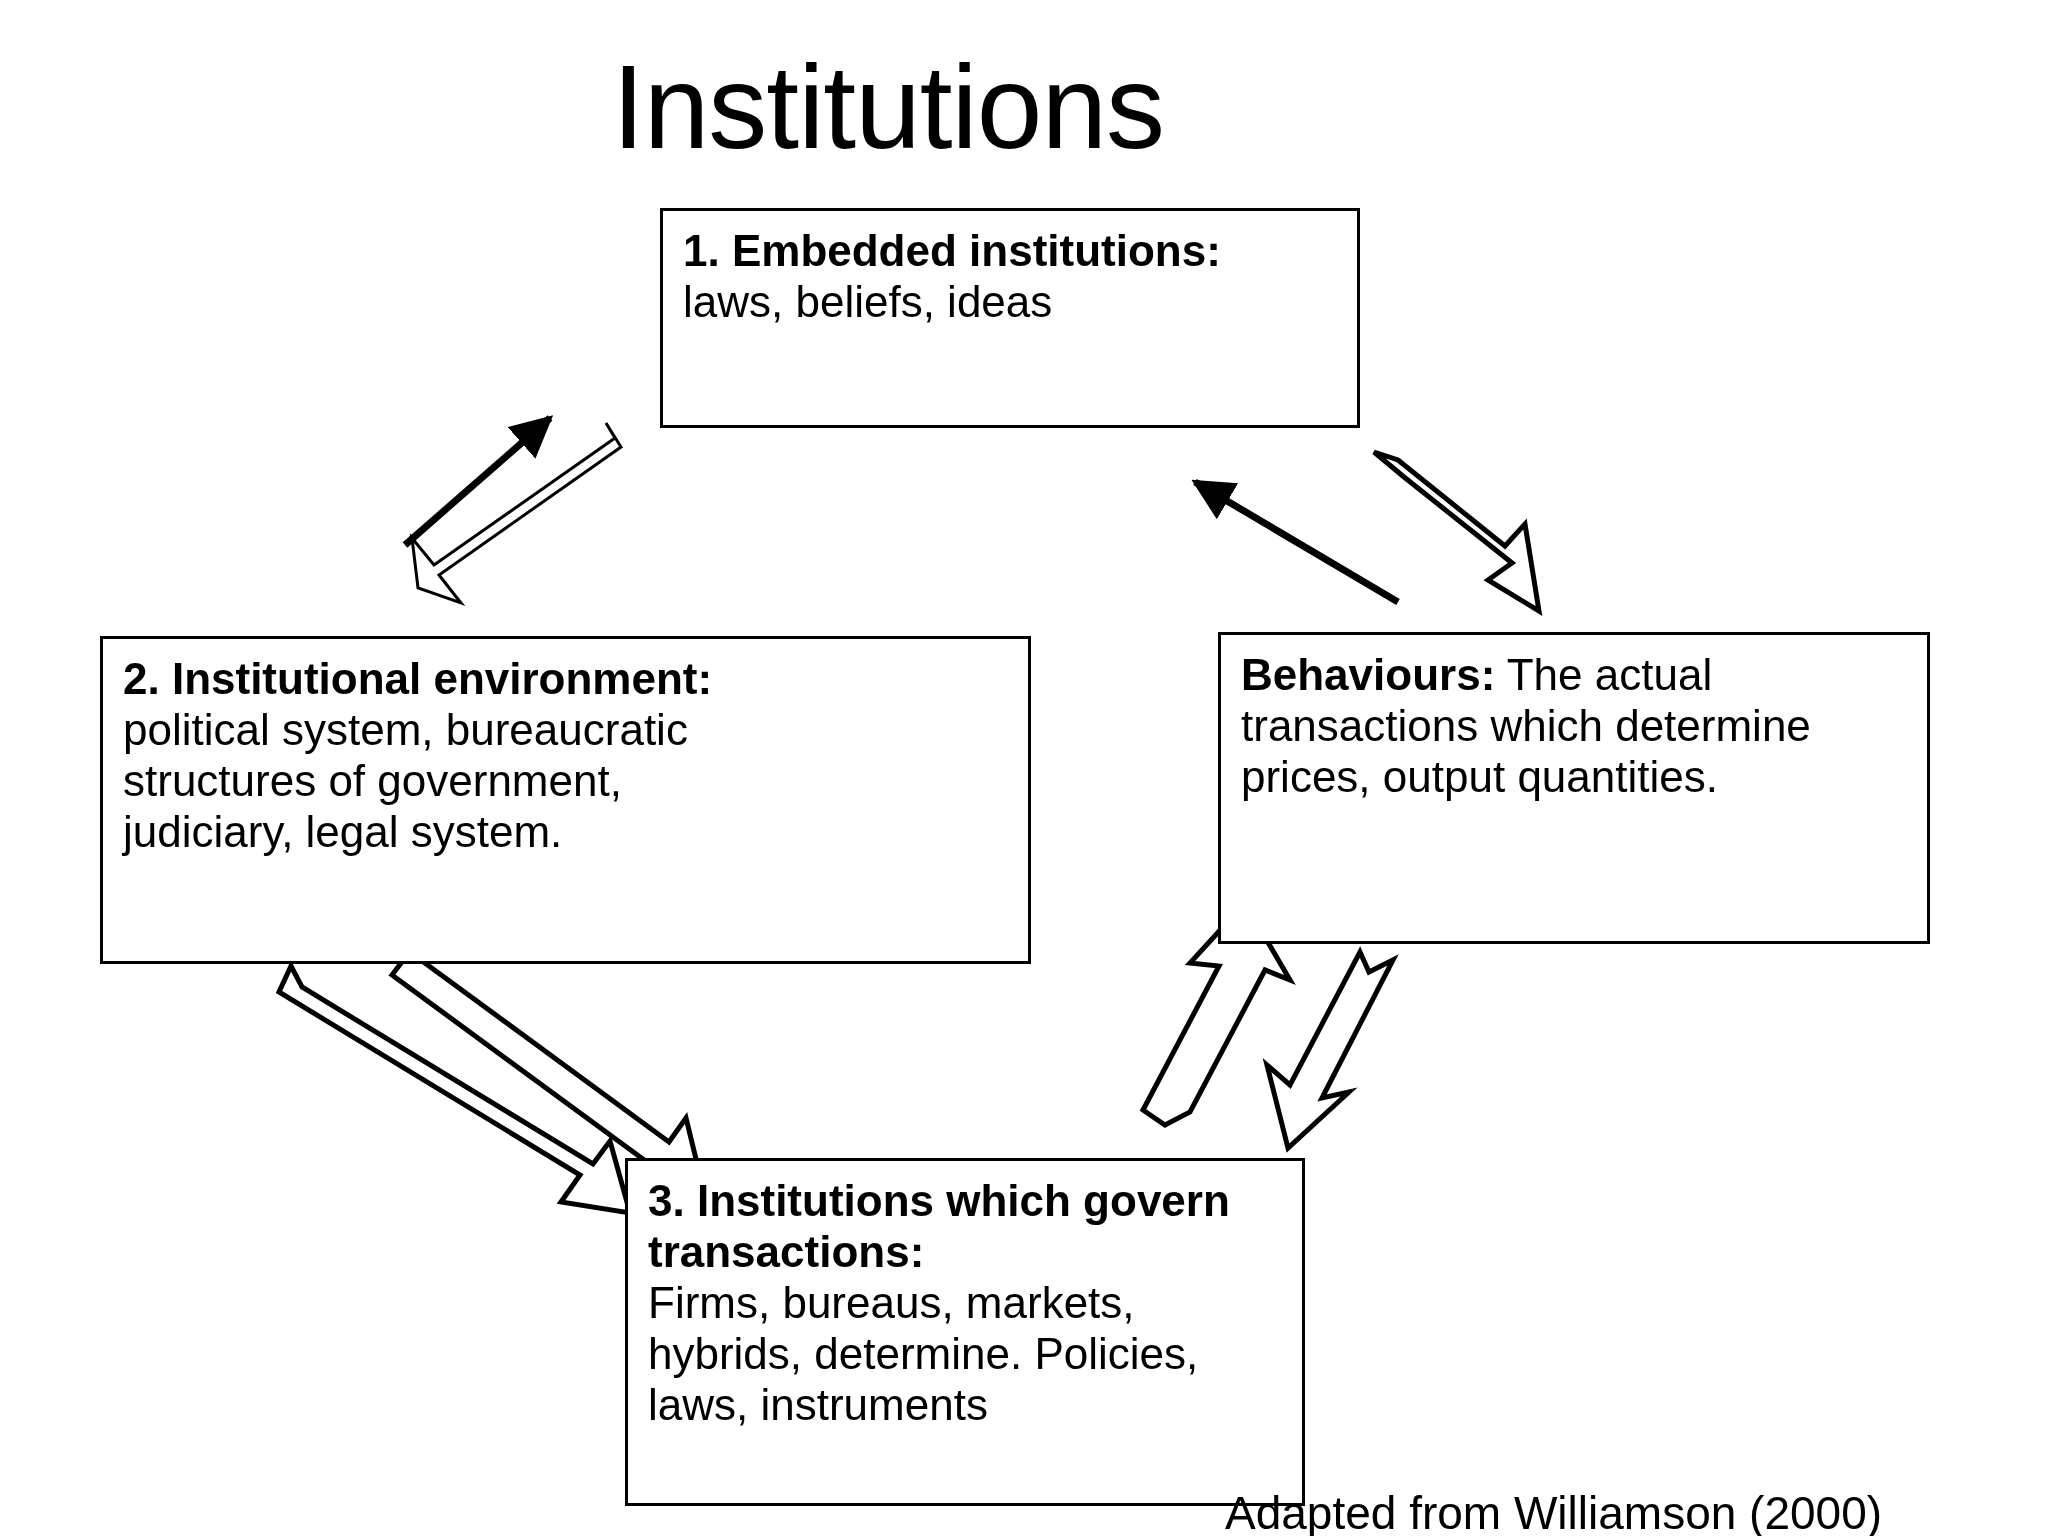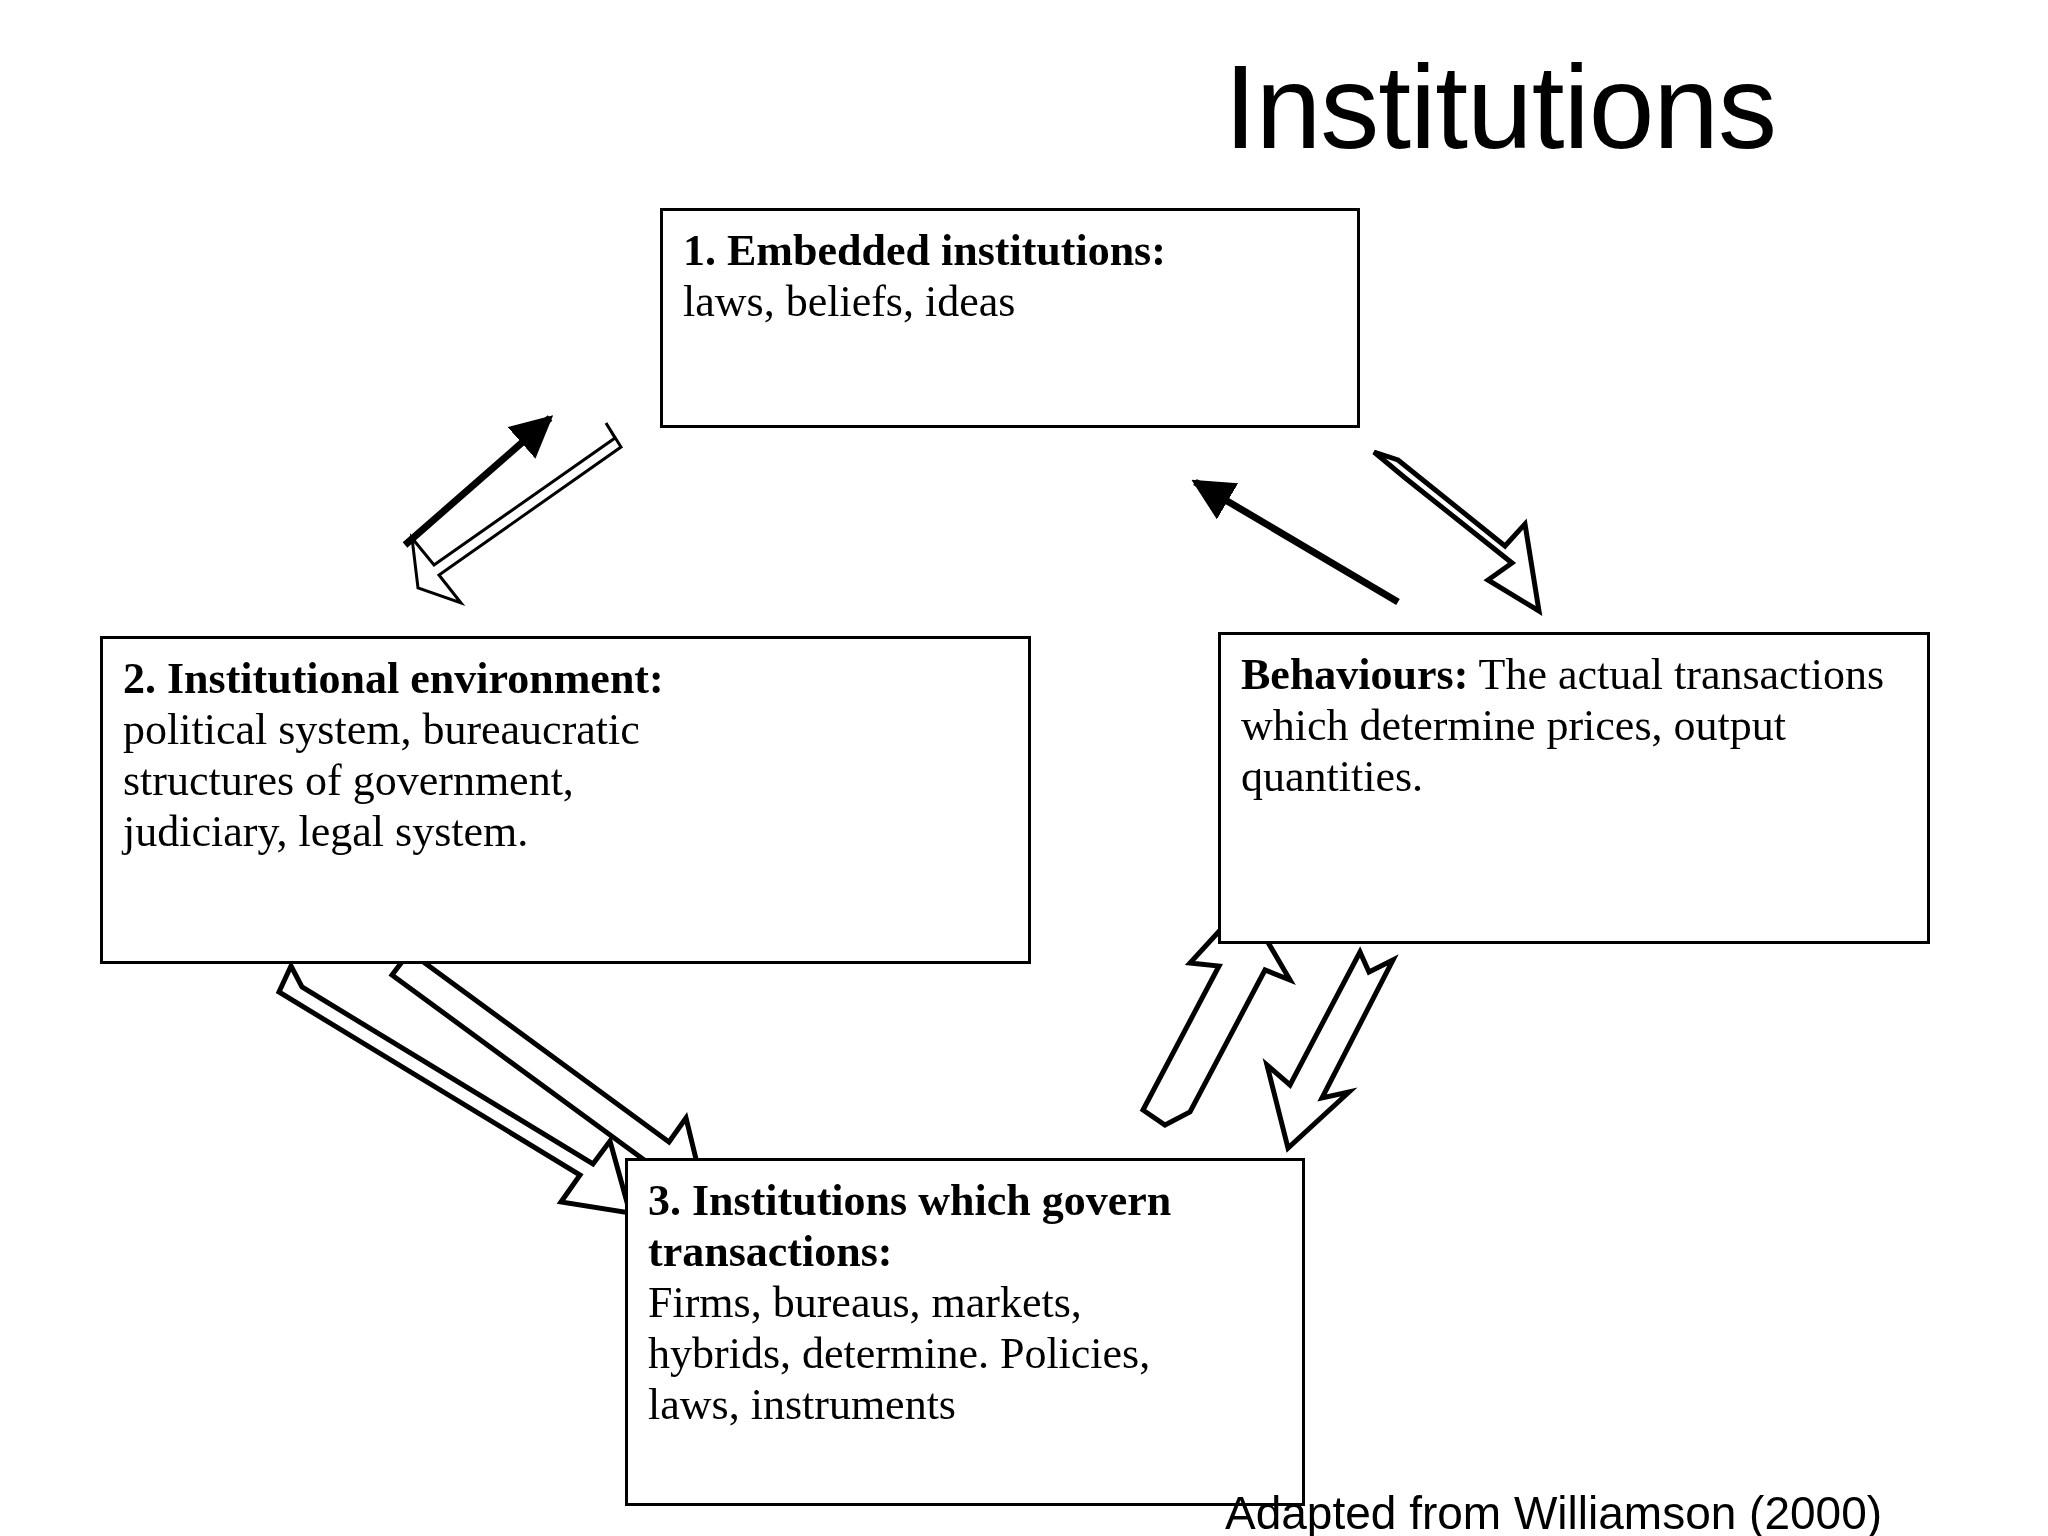--- a/index.html
+++ b/index.html
@@ -24,35 +24,34 @@
     top: 0;
     width: 2048px;
     height: 1536px;
     pointer-events: none;
   }
   .page-title {
     position: absolute;
     left: 0;
     top: 48px;
     width: 1776px;
-    text-align: right;
+    text-align: center;
     font-size: 118px;
     line-height: 1.0;
     font-weight: 400;
     letter-spacing: -1px;
   }
   .node-box {
     position: absolute;
     box-sizing: border-box;
     border: 3px solid #000000;
     background: #ffffff;
     padding: 14px 18px 10px 20px;
     font-size: 44px;
     line-height: 1.16;
-    font-family: Liberation Serif, serif;
   }
   .node-box .lead {
     font-weight: bold;
   }
   .node-box p {
     margin: 0;
   }
   #box-embedded {
     left: 660px;
     top: 208px;

